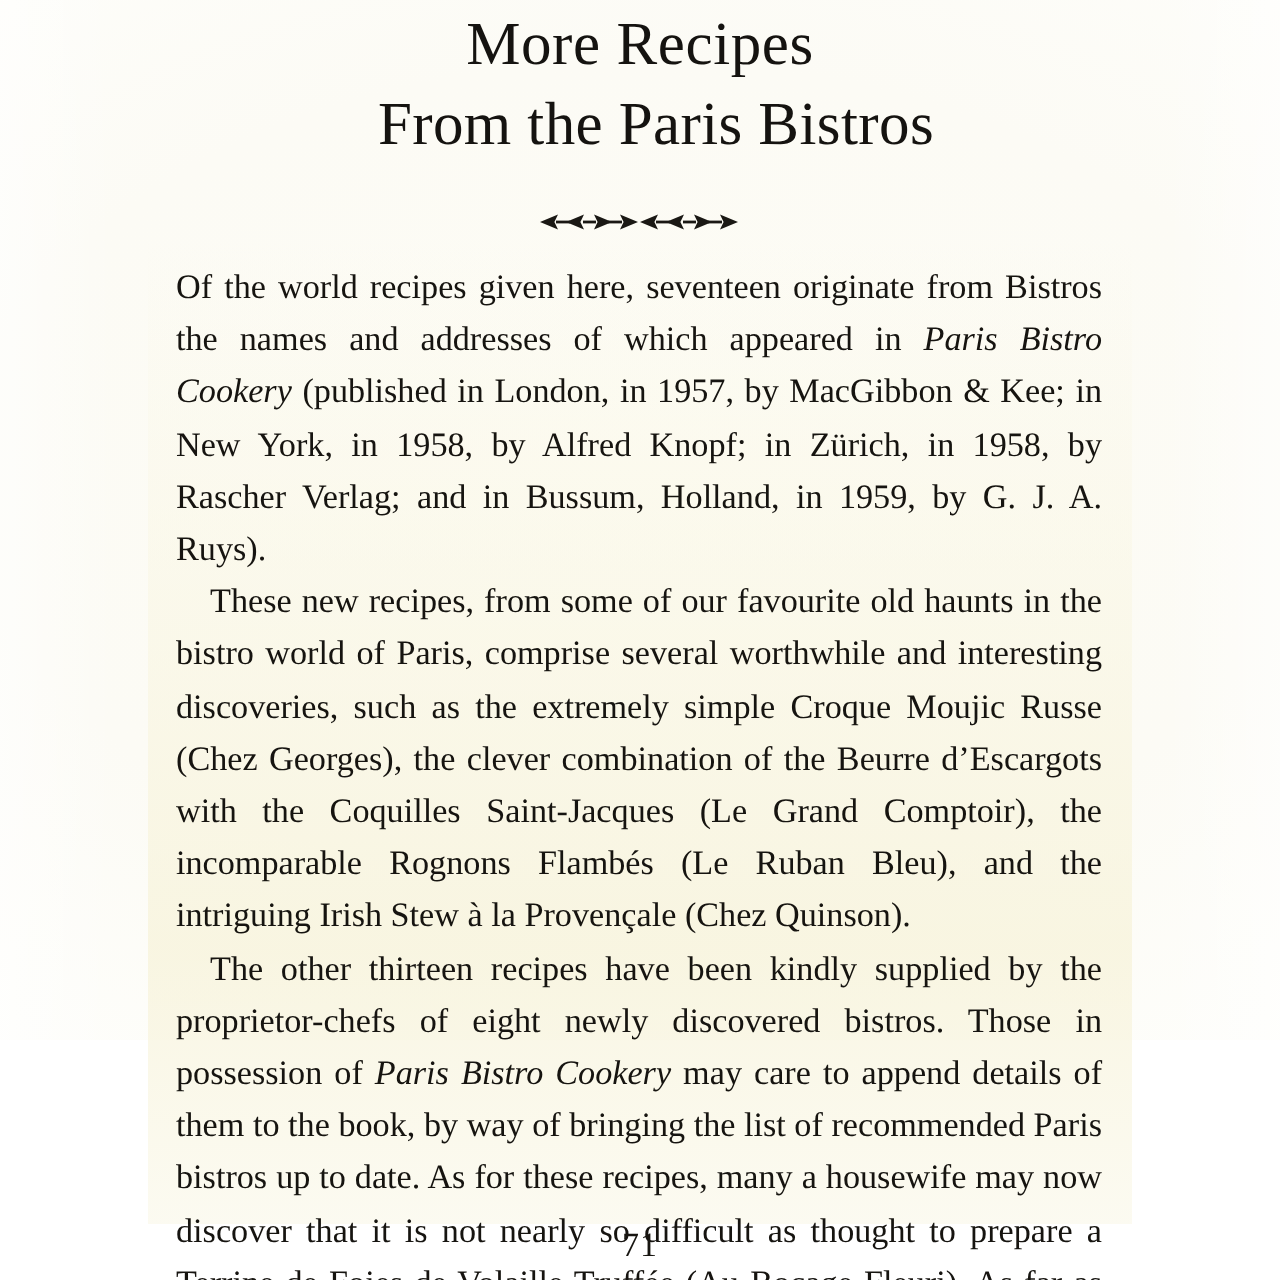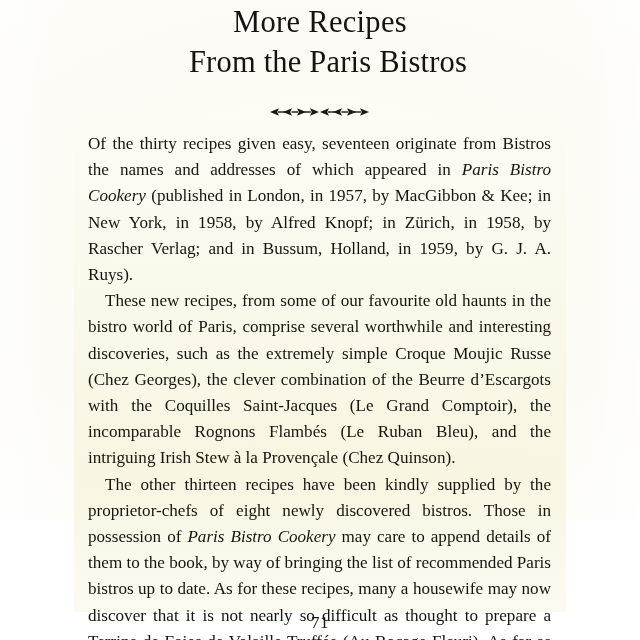--- a/index.html
+++ b/index.html
@@ -144,21 +144,21 @@
           <path d="M65 7 L74 3.2 L72.2 7 L74 10.8 Z"></path>
           <path d="M73.5 6.3 L80 6.3 L80 7.7 L73.5 7.7 Z"></path>
           <path d="M88 7 L79 3.2 L80.8 7 L79 10.8 Z"></path>
           <path d="M86 6.3 L93 6.3 L93 7.7 L86 7.7 Z"></path>
           <path d="M101 7 L92 3.2 L93.8 7 L92 10.8 Z"></path>
         </g>
       </svg>
     </div>
 
     <div class="textblock">
-      <p class="para"><span>Of the thirty recipes given easy, seventeen originate from Bistros the names and addresses of which appeared in </span><i>Paris Bistro Cookery</i><span> (published in London, in 1957, by MacGibbon &amp; Kee; in New York, in 1958, by Alfred Knopf; in Zürich, in 1958, by Rascher Verlag; and in Bussum, Holland, in 1959, by G. J. A. Ruys).</span></p>
+      <p class="para"><span>Of the world recipes given here, seventeen originate from Bistros the names and addresses of which appeared in </span><i>Paris Bistro Cookery</i><span> (published in London, in 1957, by MacGibbon &amp; Kee; in New York, in 1958, by Alfred Knopf; in Zürich, in 1958, by Rascher Verlag; and in Bussum, Holland, in 1959, by G. J. A. Ruys).</span></p>
       <p class="para indent"><span>These new recipes, from some of our favourite old haunts in the bistro world of Paris, comprise several worthwhile and interesting discoveries, such as the extremely simple Croque Moujic Russe (Chez Georges), the clever combination of the Beurre d’Escargots with the Coquilles Saint-Jacques (Le Grand Comptoir), the incomparable Rognons Flambés (Le Ruban Bleu), and the intriguing Irish Stew à la Provençale (Chez Quinson).</span></p>
       <p class="para indent"><span>The other thirteen recipes have been kindly supplied by the proprietor-chefs of eight newly discovered bistros. Those in possession of </span><i>Paris Bistro Cookery</i><span> may care to append details of them to the book, by way of bringing the list of recommended Paris bistros up to date. As for these recipes, many a housewife may now discover that it is not nearly so difficult as thought to prepare a Terrine de Foies de Volaille Truffée (Au Bocage Fleuri). As far as easy vegetable dishes are concerned, I recommend highly the Ratatouille (Aux Charpentiers). We have tried this out several times in our own kitchen and have slightly altered the quantities of some of the</span></p>
     </div>
 
     <div class="folio">71</div>
 
   </div>
 </div>
 
 </body></html>

